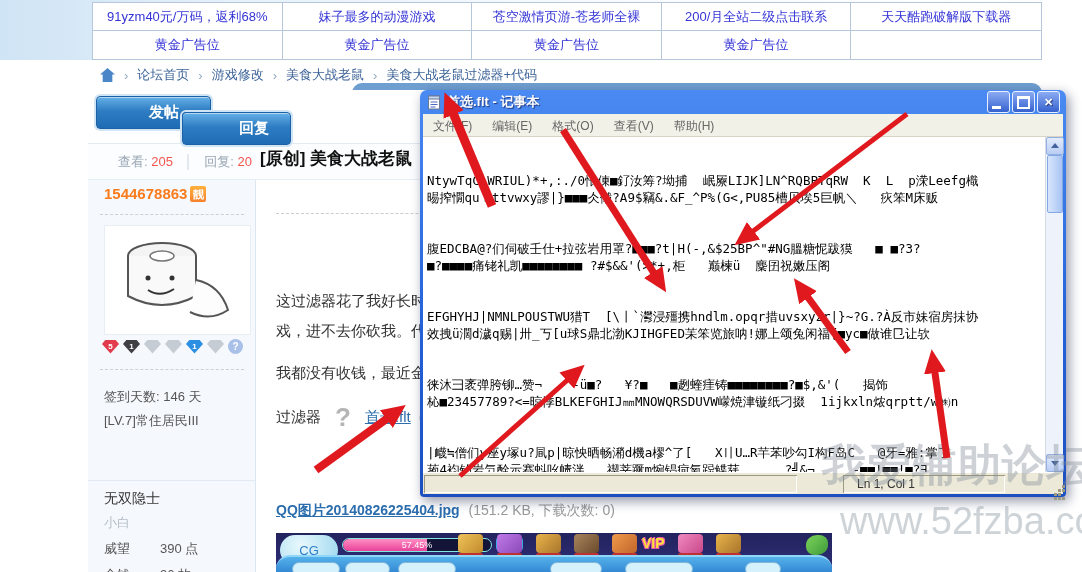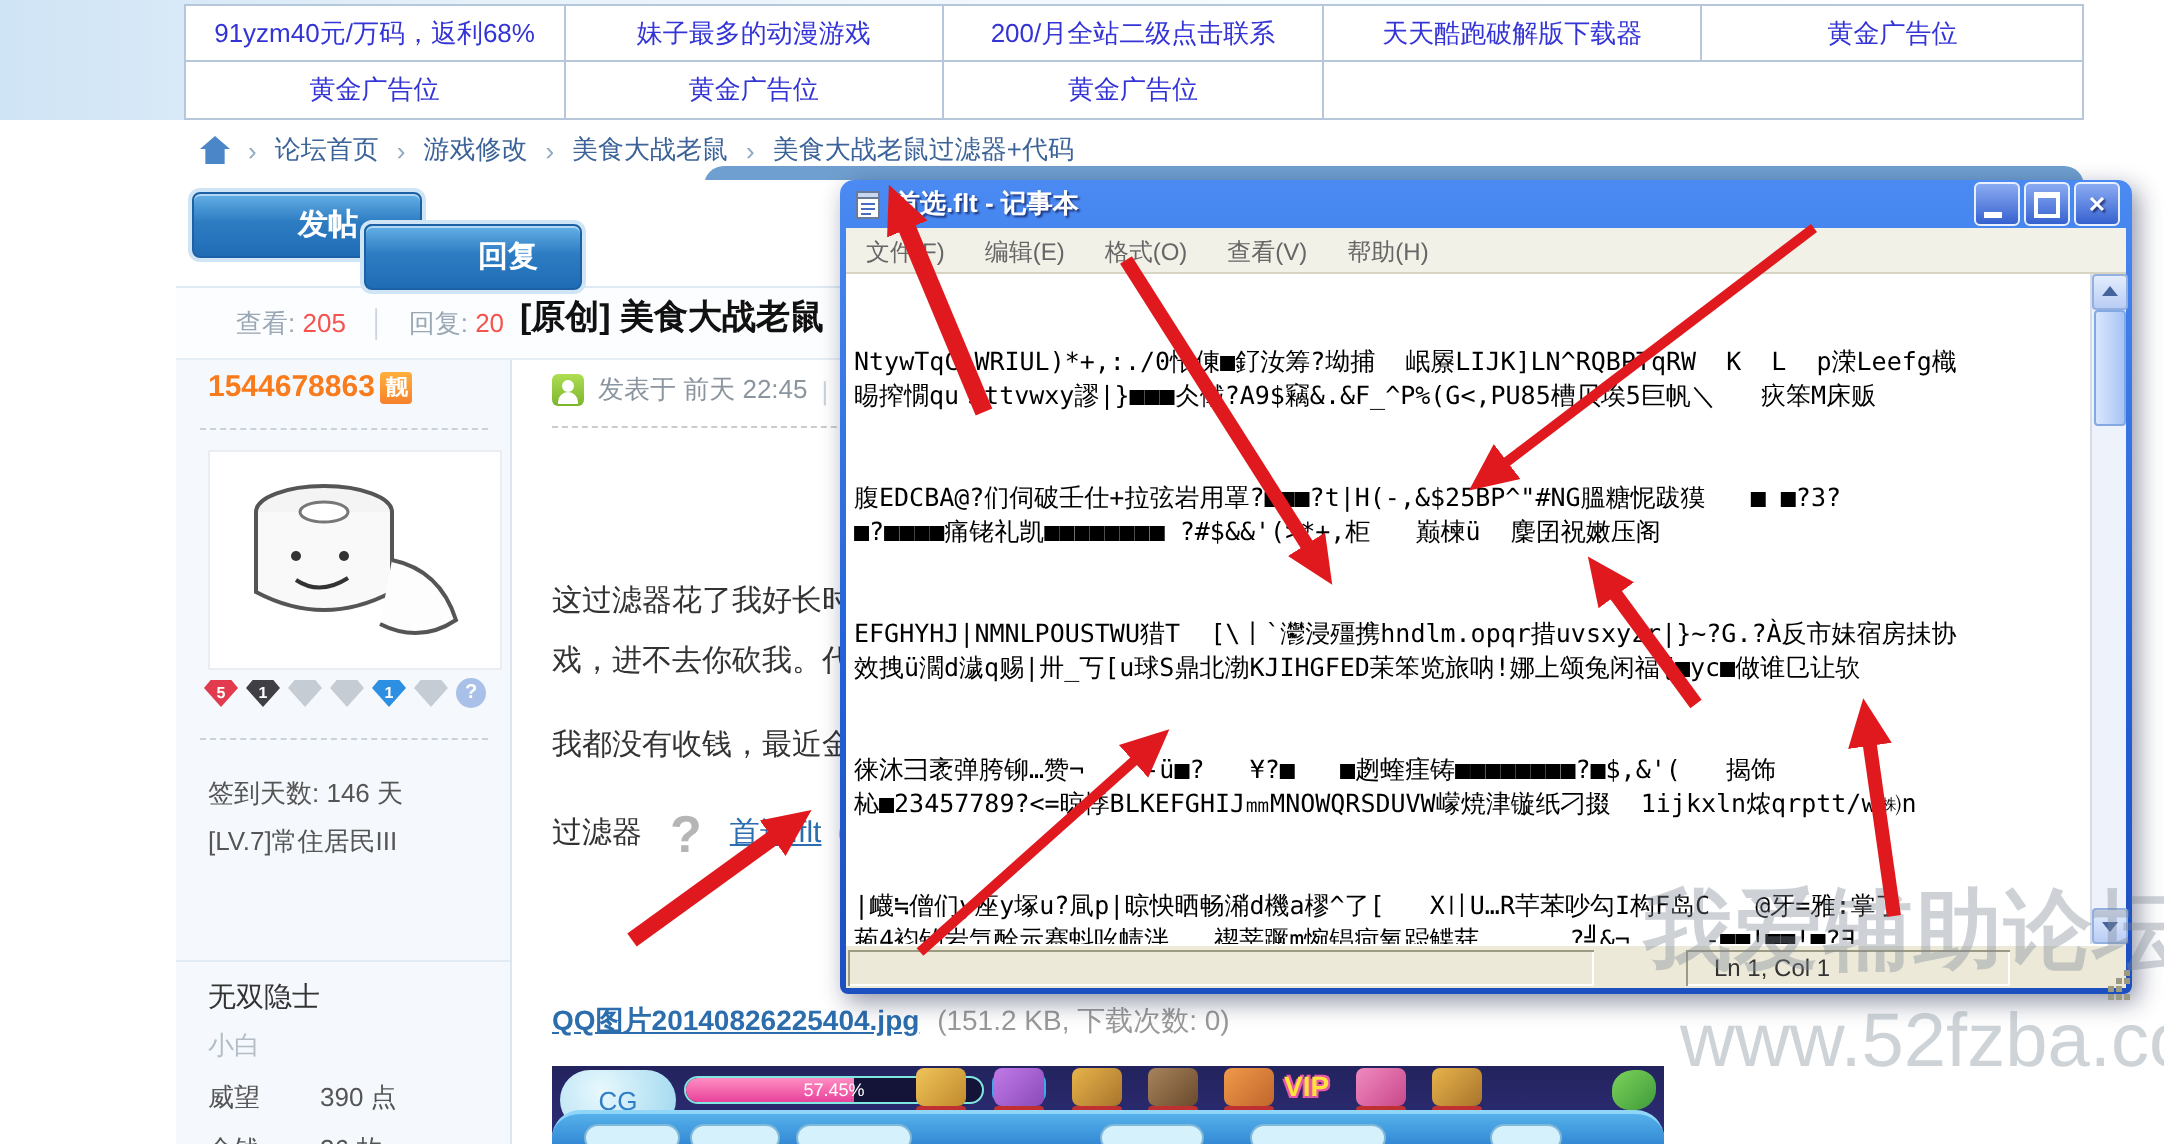--- a/index.html
+++ b/index.html
@@ -147,20 +147,21 @@
 </head>
 <body>
 
 <div id="screen">
 
   <div class="topband"></div>
 
   <div class="ads">
     <div class="adcell">91yzm40元/万码，返利68%</div>
     <div class="adcell">妹子最多的动漫游戏</div>
+    <div class="adcell">苍空激情页游-苍老师全裸</div>
     <div class="adcell">200/月全站二级点击联系</div>
     <div class="adcell">天天酷跑破解版下载器</div>
     <div class="adcell">黄金广告位</div>
     <div class="adcell">黄金广告位</div>
     <div class="adcell">黄金广告位</div>
     <div class="adcell">黄金广告位</div>
   </div>
 
   <div class="crumbs">
     <svg width="15" height="14" viewBox="0 0 14 13">
@@ -232,25 +233,20 @@
 
     <div class="grp">无双隐士</div>
     <div class="rank">小白</div>
     <div class="fld" style="top:450px;">
       <span>威望</span><span class="fv">390 点</span>
     </div>
     <div class="fld" style="top:476px;">
       <span>金钱</span><span class="fv">36 枚</span>
     </div>
 
-    <div class="phead">
-      <span class="picon"></span>
-      <span>发表于 前天 22:45</span>
-      <span style="color:#ccd5de;">|</span>
-    </div>
     <div class="pdash"></div>
 
     <div class="pbody">
       <div>这过滤器花了我好长时</div>
       <div>戏，进不去你砍我。代</div>
       <div style="margin-top:12px;">我都没有收钱，最近金</div>
       <div class="prow4">
         <span>过滤器</span>
         <span class="qmark">?</span>
         <span class="flink">首选.flt</span>

